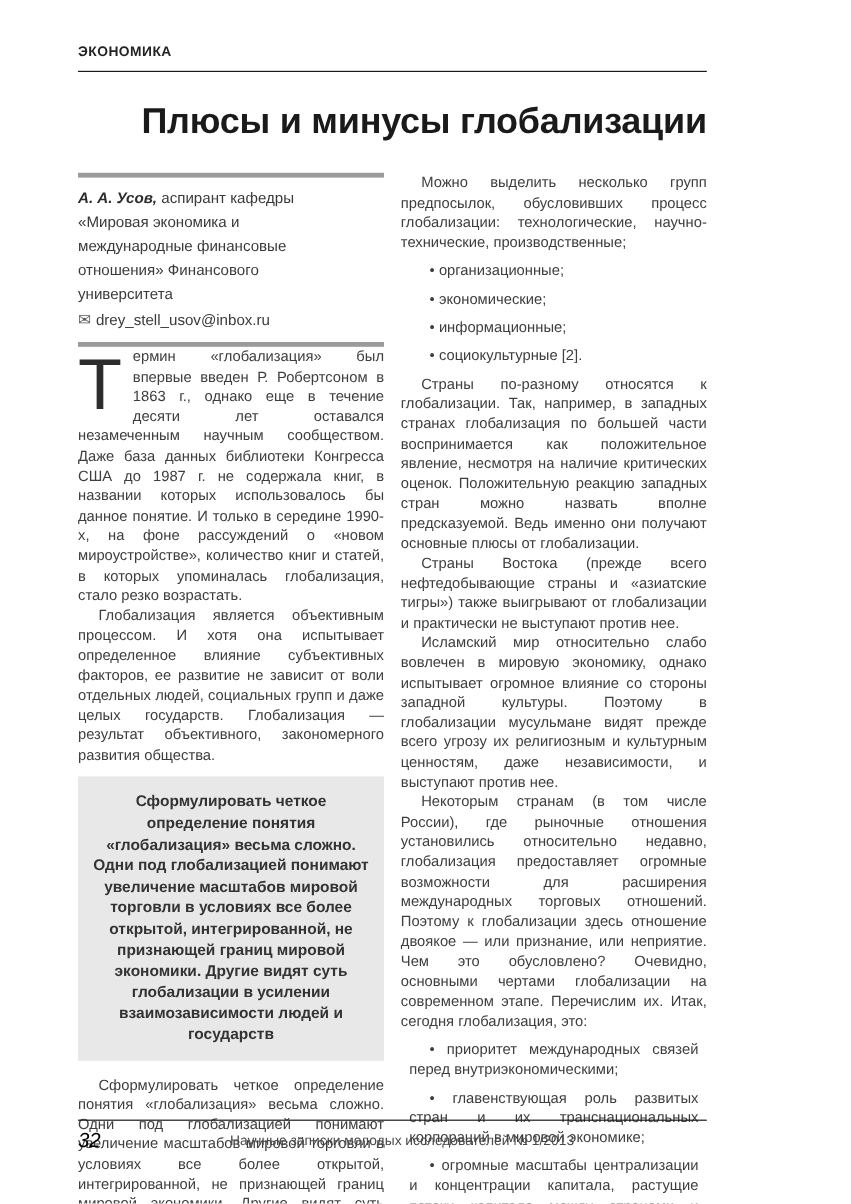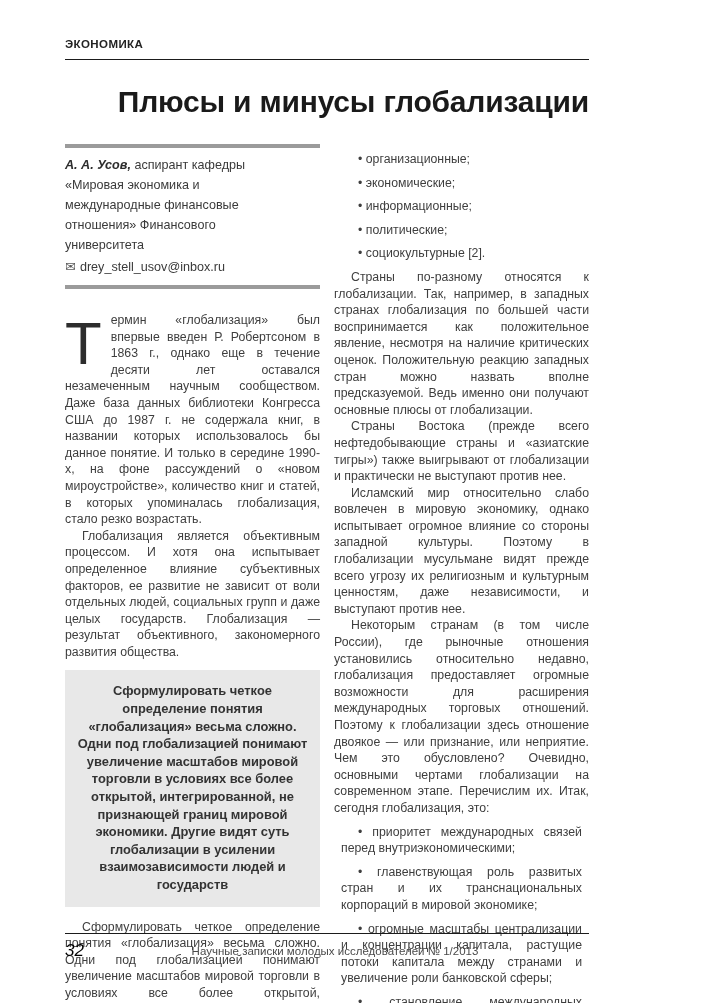--- a/index.html
+++ b/index.html
@@ -24,21 +24,21 @@
   .rule { border-top: 1.6px solid #1b1b1b; height: 0; }
   h1.title {
     margin: 25px 0 25px 0;
     font-size: 30px; line-height: 34px; font-weight: 700;
     color: #1a1a1a; letter-spacing: -0.2px; text-align: right;
   }
   
   .cols { display: flex; gap: 14px; }
   .col { width: 283px; }
   
-  .author { margin-bottom: 23px; }
+  .author { }
   .bar { height: 4px; background: #9b9b9b; }
   .author-inner { padding: 7px 0 8px 0; max-width: 220px; }
   .author-text { margin: 0; font-size: 12.6px; line-height: 20px; color: #3a3a3a; }
   .author-name { font-weight: 700; font-style: italic; color: #2c2c2c; }
   .email-row { margin: 2px 0 0 0; font-size: 12.6px; line-height: 20px; color: #3a3a3a; }
   .mail-icon { font-size: 13px; color: #5a5a5a; margin-right: 4px; }
   
   p.body {
     margin: 0; font-size: 12.3px; line-height: 16.6px;
     text-align: justify; color: #3e3e3e;
@@ -110,25 +110,25 @@
       </p>
       <p class="body indent">Глобализация является объективным процессом. И хотя она испытывает определенное влияние субъективных факторов, ее развитие не зависит от воли отдельных людей, социальных групп и даже целых государств. Глобализация — результат объективного, закономерного развития общества.</p>
 
       <div class="quote">Сформулировать четкое определение понятия «глобализация» весьма сложно. Одни под глобализацией понимают увеличение масштабов мировой торговли в условиях все более открытой, интегрированной, не признающей границ мировой экономики. Другие видят суть глобализации в усилении взаимозависимости людей и государств</div>
 
       <p class="body indent">Сформулировать четкое определение понятия «глобализация» весьма сложно. Одни под глобализацией понимают увеличение масштабов мировой торговли в условиях все более открытой, интегрированной, не признающей границ мировой экономики. Другие видят суть глобализации в усилении взаимозависимости людей и государств.</p>
       <p class="body indent">Согласно Робертсону, глобализация — процесс всевозрастающего воздействия на социальную действительность отдельных стран различных факторов международного значения: экономических и политических связей, культурного и информационного обмена и т. д. [1].</p>
     </div>
 
     <div class="col">
+      <p class="body indent">Можно выделить несколько групп предпосылок, обусловивших процесс глобализации: технологические, научно-технические, производственные;</p>
       <ul class="bullets">
         <li>организационные;</li>
         <li>экономические;</li>
         <li>информационные;</li>
-        <li>политические;</li>
         <li>социокультурные [2].</li>
       </ul>
       <p class="body indent">Страны по-разному относятся к глобализации. Так, например, в западных странах глобализация по большей части воспринимается как положительное явление, несмотря на наличие критических оценок. Положительную реакцию западных стран можно назвать вполне предсказуемой. Ведь именно они получают основные плюсы от глобализации.</p>
       <p class="body indent">Страны Востока (прежде всего нефтедобывающие страны и «азиатские тигры») также выигрывают от глобализации и практически не выступают против нее.</p>
       <p class="body indent">Исламский мир относительно слабо вовлечен в мировую экономику, однако испытывает огромное влияние со стороны западной культуры. Поэтому в глобализации мусульмане видят прежде всего угрозу их религиозным и культурным ценностям, даже независимости, и выступают против нее.</p>
       <p class="body indent">Некоторым странам (в том числе России), где рыночные отношения установились относительно недавно, глобализация предоставляет огромные возможности для расширения международных торговых отношений. Поэтому к глобализации здесь отношение двоякое — или признание, или неприятие. Чем это обусловлено? Очевидно, основными чертами глобализации на современном этапе. Перечислим их. Итак, сегодня глобализация, это:</p>
       <ul class="bullets">
         <li>приоритет международных связей перед внутриэкономическими;</li>
         <li>главенствующая роль развитых стран и их транснациональных корпораций в мировой экономике;</li>
         <li>огромные масштабы централизации и концентрации капитала, растущие потоки капитала между странами и увеличение роли банковской сферы;</li>

